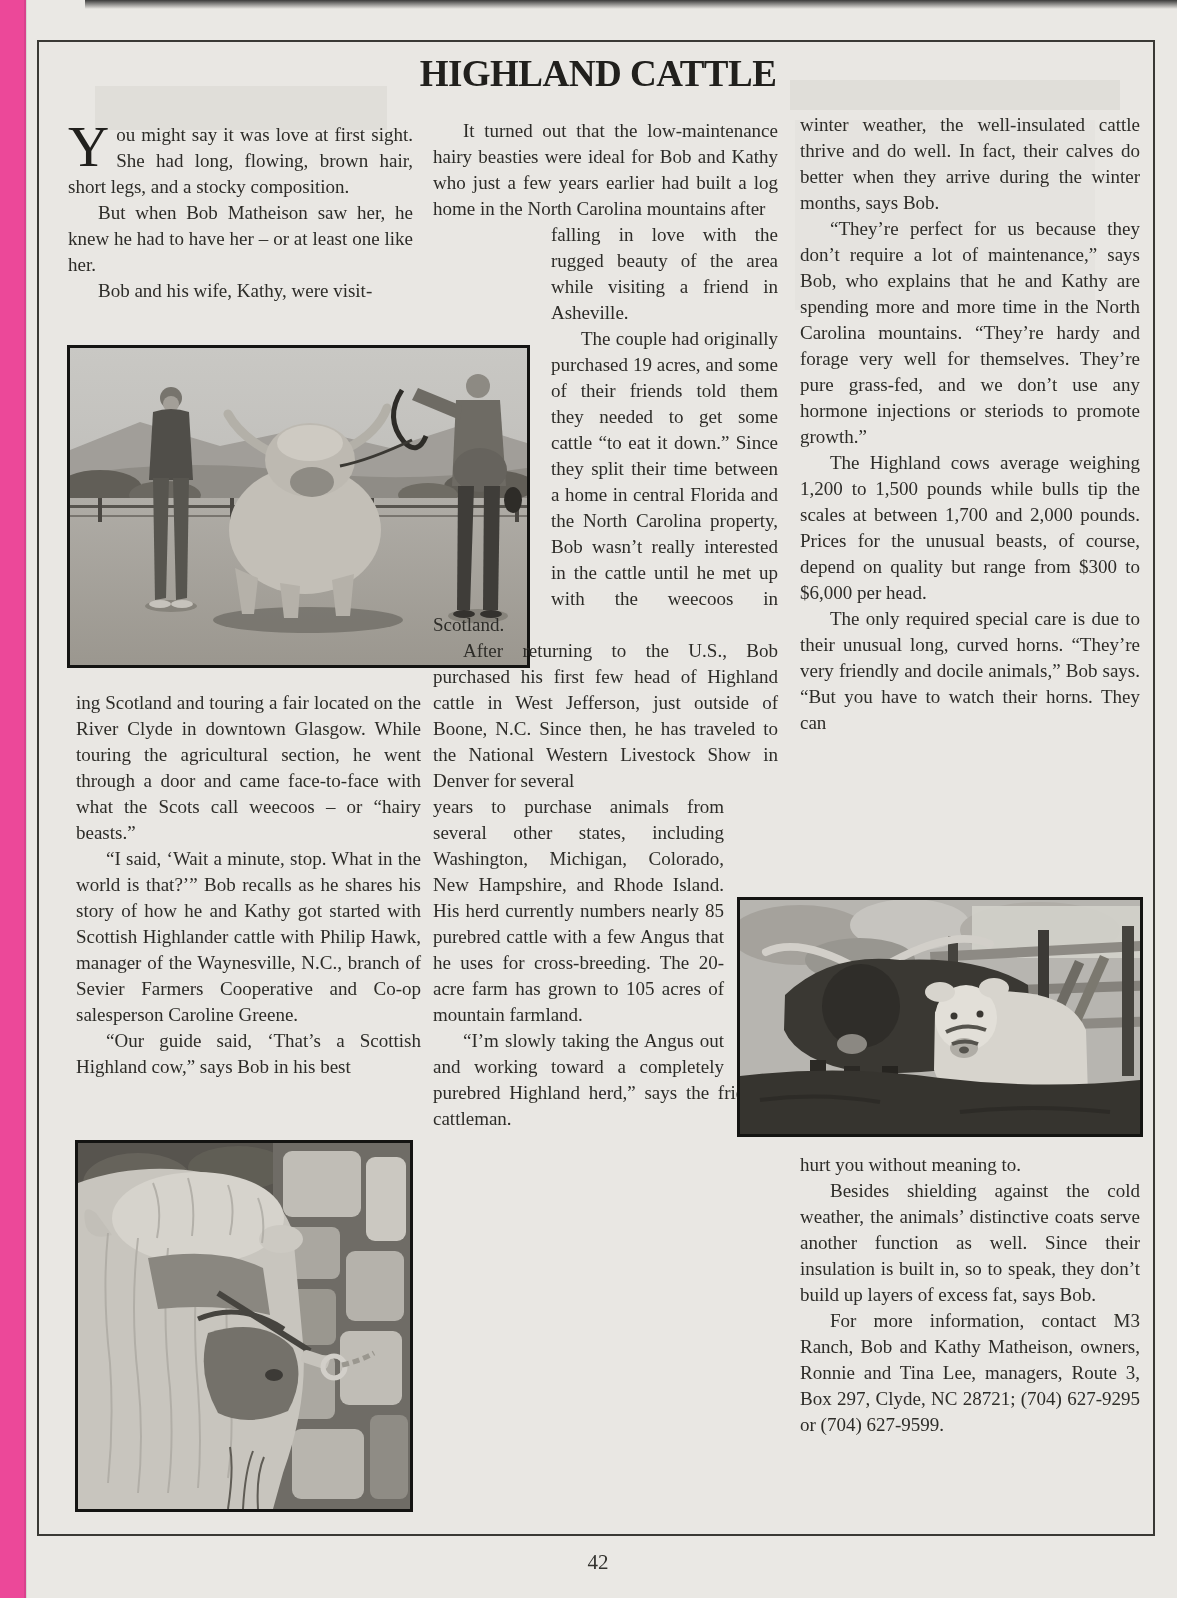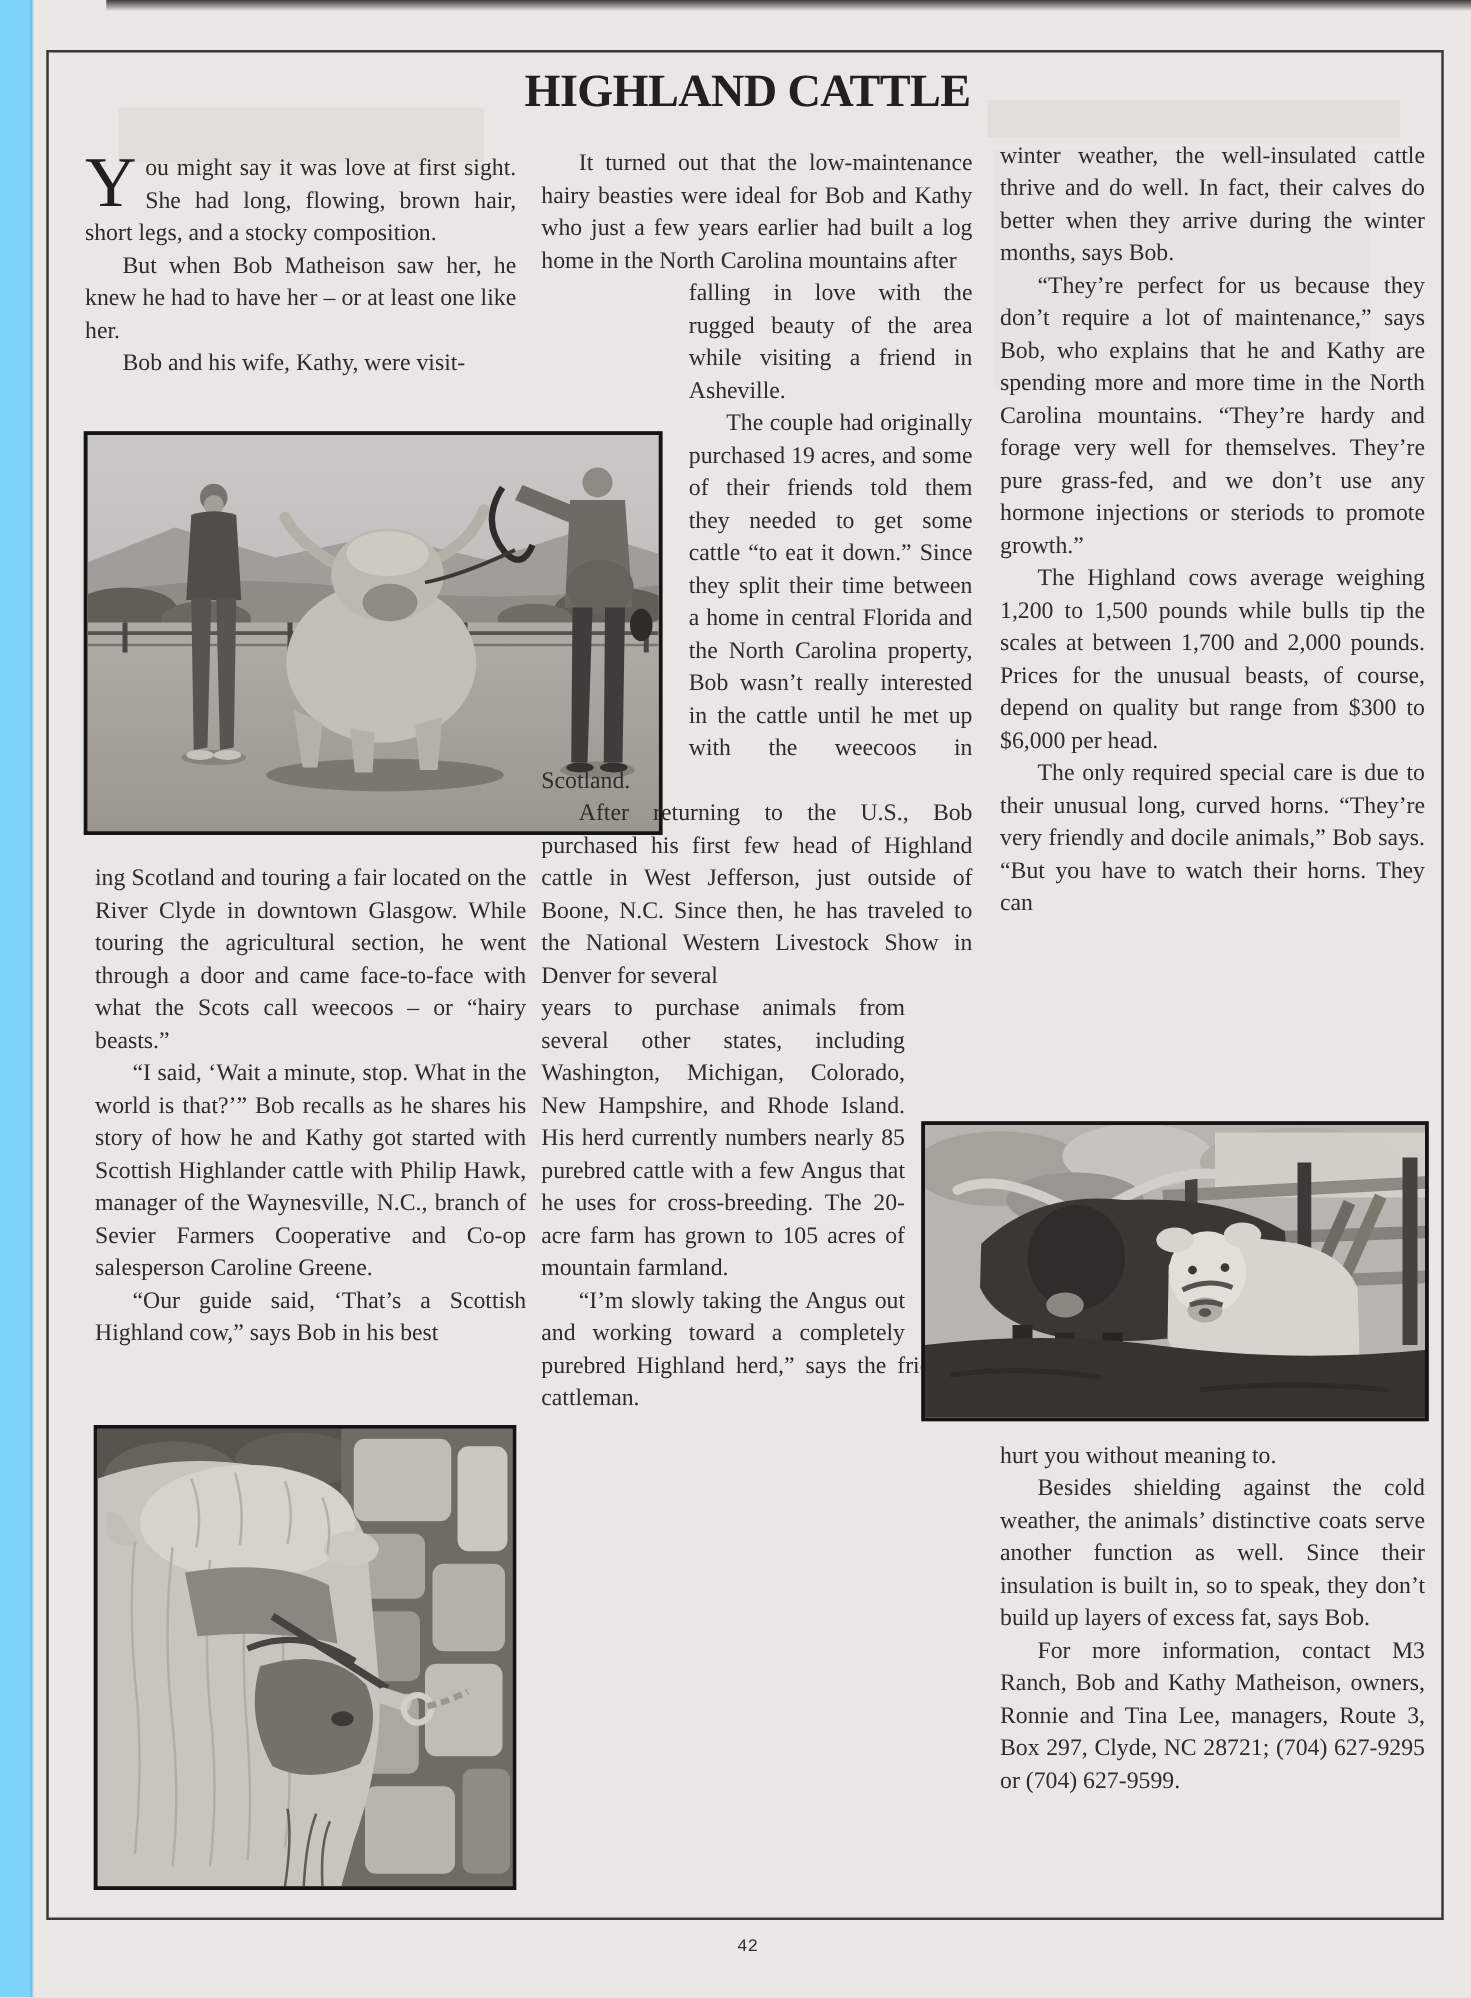--- a/index.html
+++ b/index.html
@@ -1,42 +1,42 @@
 <!DOCTYPE html>
 <html><head>
 <meta charset="utf-8">
 <style>
   html,body{margin:0;padding:0;}
   body{
     width:1177px;height:1598px;
     background:#fbfaf6;
     font-family:"Liberation Serif", serif;
   }
-  .scan{position:relative;width:1177px;height:1598px;overflow:hidden;background:#7dd3fc;}
+  .scan{position:relative;width:1177px;height:1598px;overflow:hidden;background:#ec4899;}
   .paper{position:absolute;left:26px;top:0;width:1151px;height:1598px;background:#eae8e4;}
   .scan-shadow-top{position:absolute;left:85px;top:0;width:1092px;height:9px;
     background:linear-gradient(180deg,rgba(15,15,15,.8),rgba(15,15,15,0));}
   .paper-edge{position:absolute;left:24px;top:0;width:3px;height:1598px;background:rgba(0,0,0,.08);}
   .frame{position:absolute;left:37px;top:40px;width:1118px;height:1496px;
     border:2px solid #3a3935;background:#e9e7e3;box-sizing:border-box;}
   .ghost{position:absolute;background:rgba(70,64,58,.055);}
   .title{position:absolute;left:37px;top:52px;width:1122px;text-align:center;
     font-weight:bold;font-size:37px;letter-spacing:-0.5px;color:#21201d;}
   .col{position:absolute;font-size:19px;line-height:26px;color:#2d2c28;
     text-align:justify;}
   .col p{margin:0;}
   .col p.indent{text-indent:30px;}
   .dropcap{float:left;font-size:57px;line-height:44px;padding:3px 7px 0 0;color:#21201d;}
   .spacer-left{float:left;width:118px;height:382px;}
   .spacer-right{float:right;width:54px;height:262px;}
   .photo{position:absolute;border:3px solid #141412;background:#8e8c86;
     box-sizing:border-box;overflow:hidden;}
   .photo svg{display:block;width:100%;height:100%;}
   .pagenum{position:absolute;left:37px;top:1550px;width:1122px;text-align:center;
-    font-size:14px;color:#33322e;font-family:Liberation Mono, monospace;}
+    font-size:21px;color:#33322e;}
 </style>
 </head>
 <body>
 
 <div class="scan">
   <div class="paper"></div>
   <div class="paper-edge"></div>
   <div class="scan-shadow-top"></div>
   <div class="frame"></div>
 

